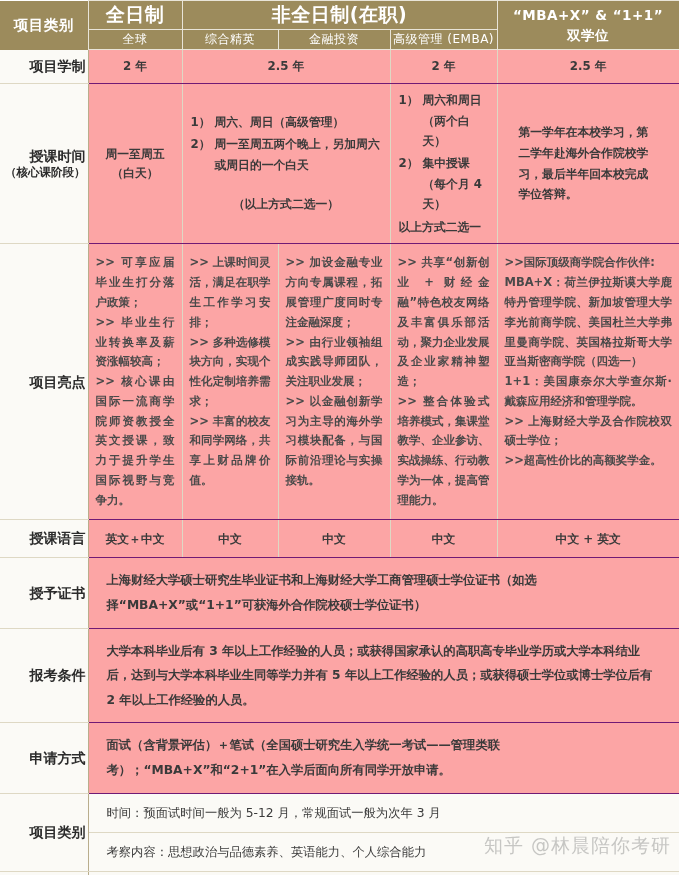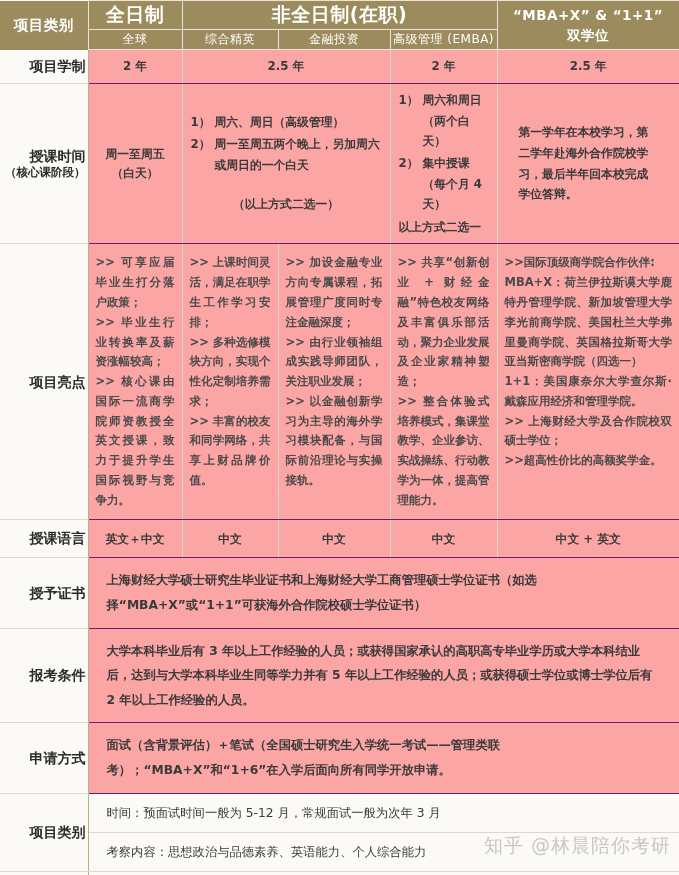--- a/index.html
+++ b/index.html
@@ -295,21 +295,21 @@
     <td class="cell wide last" colspan="5">上海财经大学硕士研究生毕业证书和上海财经大学工商管理硕士学位证书（如选择“MBA+X”或“1+1”可获海外合作院校硕士学位证书）</td>
   </tr>
 
   <tr style="height:78px">
     <td class="rowlabel">报考条件</td>
     <td class="cell wide last" colspan="5">大学本科毕业后有 3 年以上工作经验的人员；或获得国家承认的高职高专毕业学历或大学本科结业后，达到与大学本科毕业生同等学力并有 5 年以上工作经验的人员；或获得硕士学位或博士学位后有 2 年以上工作经验的人员。</td>
   </tr>
 
   <tr style="height:62px">
     <td class="rowlabel">申请方式</td>
-    <td class="cell wide last" colspan="5">面试（含背景评估）＋笔试（全国硕士研究生入学统一考试——管理类联考）；“MBA+X”和“1+6”在入学后面向所有同学开放申请。</td>
+    <td class="cell wide last" colspan="5">面试（含背景评估）＋笔试（全国硕士研究生入学统一考试——管理类联考）；“MBA+X”和“2+1”在入学后面向所有同学开放申请。</td>
   </tr>
 
   <tr style="height:78px">
     <td class="rowlabel">项目类别</td>
     <td class="nestwrap" colspan="5">
       <table class="nest">
         <tbody>
               <tr>
           <td>时间：预面试时间一般为 5-12 月，常规面试一般为次年 3 月</td>
         </tr>

